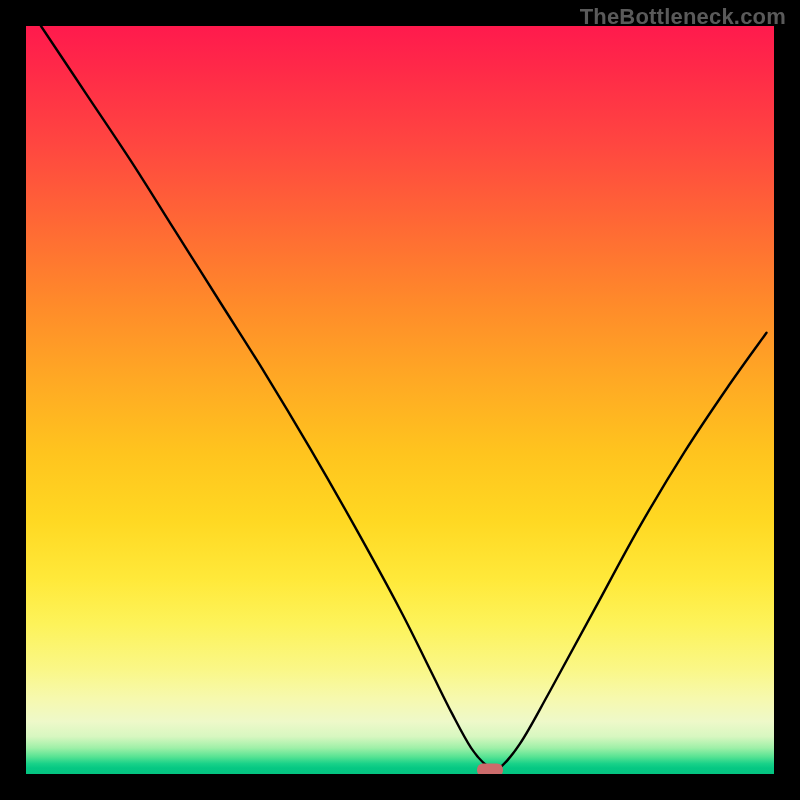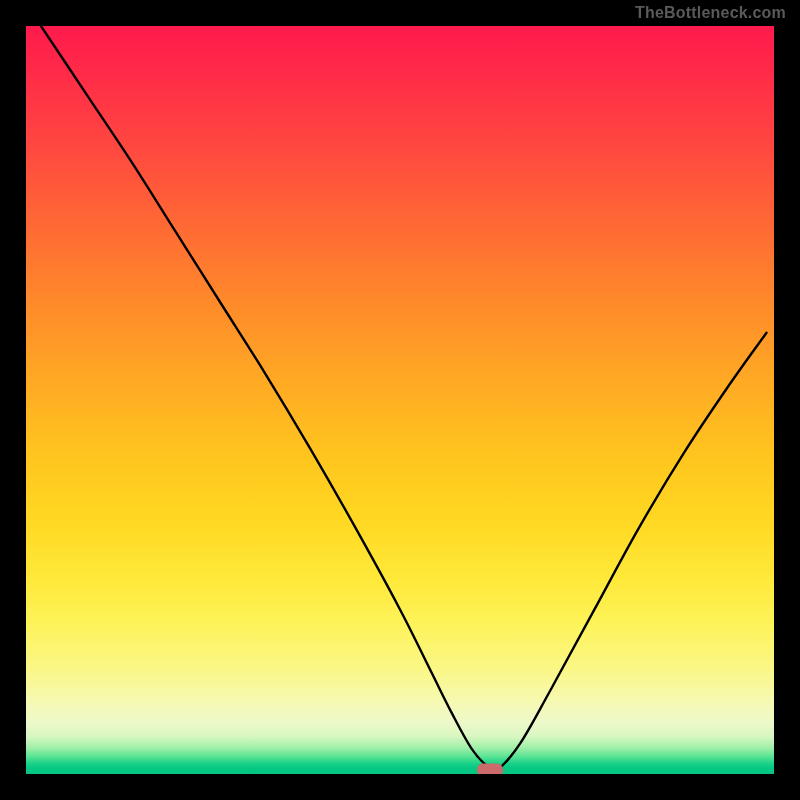--- a/index.html
+++ b/index.html
@@ -14,21 +14,21 @@
   .frame {
     position: relative;
     width: 800px;
     height: 800px;
     background: #000;
   }
   .watermark {
     position: absolute;
     top: 4px;
     right: 14px;
-    font-size: 16px;
+    font-size: 22px;
     font-weight: bold;
     color: #5a5a5a;
     letter-spacing: 0.2px;
     user-select: none;
   }
   .plot-area {
     position: absolute;
     left: 26px;
     top: 26px;
     width: 748px;

